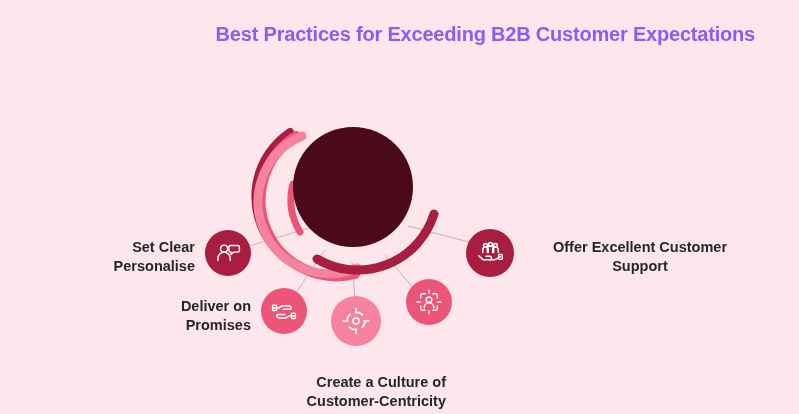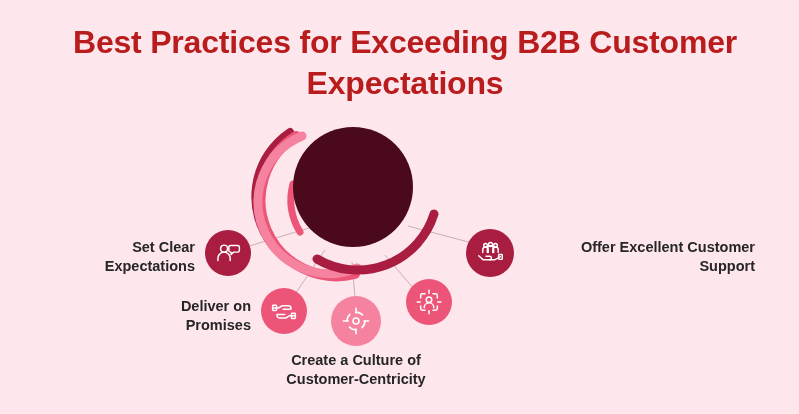--- a/index.html
+++ b/index.html
@@ -17,25 +17,25 @@
   #infographic {
     position: relative;
     width: 799px;
     height: 414px;
   }
   .title {
     position: absolute;
     left: 55px;
     top: 22px;
     width: 700px;
-    text-align: center;
-    font-size: 32px;
+    text-align: right;
+    font-size: 20px;
     line-height: 1.28;
     font-weight: bold;
-    color: #b91c1c;
+    color: #8b5cf6;
     letter-spacing: -0.2px;
   }
   .stage {
     position: absolute;
     left: 0;
     top: 0;
     width: 799px;
     height: 414px;
   }
   svg.stage-svg {
@@ -57,21 +57,21 @@
     display: block;
   }
   .label {
     position: absolute;
     font-size: 14.5px;
     line-height: 1.3;
     font-weight: bold;
     color: #262626;
     white-space: pre-line;
   }
-  .label.right { text-align: right; }
+  .label.right { text-align: center; }
   .label.left  { text-align: right; }
   .label.center{ text-align: center; }
 </style>
 </head>
 <body>
 
 <div id="infographic">
 
   <div class="title">Best Practices for Exceeding B2B Customer Expectations</div>
 
@@ -104,21 +104,21 @@
     </svg>
 
     <div class="node" style="left:205px; top:230px; width:46px; height:46px; background:#A81D40;">
       <svg width="28" height="28" viewBox="0 0 32 32" fill="none" stroke="#ffffff" stroke-width="1.7" stroke-linecap="round" stroke-linejoin="round">
         <circle cx="11.5" cy="11" r="4"></circle>
         <path d="M4.5 24.5 v-2.5 a7 7 0 0 1 14 0 v2.5"></path>
         <path d="M19 7.5 h8 a2 2 0 0 1 2 2 v3.5 a2 2 0 0 1 -2 2 h-4.5 l-3 2.8 v-2.8 h-0.5 a2 2 0 0 1 -2 -2 v-3.5 a2 2 0 0 1 2 -2 z"></path>
       </svg>
     </div>
     <div class="label left" style="left:60px; top:238px; width:135px;">Set Clear
-Expectations</div>
+Personalise</div>
 
     <div class="node" style="left:261px; top:288px; width:46px; height:46px; background:#EC5578;">
       <svg width="28" height="28" viewBox="0 0 32 32" fill="none" stroke="#ffffff" stroke-width="1.7" stroke-linecap="round" stroke-linejoin="round">
         <path d="M4 12.5 h6 l4 -2.5 h7 a3 3 0 0 1 3 3 v1 h-9"></path>
         <rect x="3" y="9.5" width="4.5" height="6" rx="0.8"></rect>
         <path d="M28 21.5 h-6 l-4 2.5 h-7 a3 3 0 0 1 -3 -3 v-1 h9"></path>
         <rect x="24.5" y="18.5" width="4.5" height="6" rx="0.8"></rect>
       </svg>
     </div>
     <div class="label left" style="left:111px; top:297px; width:140px;">Deliver on
@@ -130,21 +130,21 @@
         <path d="M6.5 16 a9.5 9.5 0 0 1 3 -7"></path>
         <path d="M16 6.5 a9.5 9.5 0 0 1 7 3"></path>
         <path d="M25.5 16 a9.5 9.5 0 0 1 -3 7"></path>
         <path d="M16 25.5 a9.5 9.5 0 0 1 -7 -3"></path>
         <line x1="16" y1="2.5" x2="16" y2="7.5"></line>
         <line x1="16" y1="24.5" x2="16" y2="29.5"></line>
         <line x1="2.5" y1="16" x2="7.5" y2="16"></line>
         <line x1="24.5" y1="16" x2="29.5" y2="16"></line>
       </svg>
     </div>
-    <div class="label center" style="left:266px; top:351px; width:180px;">Create a Culture of
+    <div class="label center" style="left:266px; top:373px; width:180px;text-align:right;">Create a Culture of
 Customer-Centricity</div>
 
     <div class="node" style="left:406px; top:279px; width:46px; height:46px; background:#EC5578;">
       <svg width="28" height="28" viewBox="0 0 32 32" fill="none" stroke="#ffffff" stroke-width="1.7" stroke-linecap="round" stroke-linejoin="round">
         <circle cx="16" cy="13.5" r="3.2"></circle>
         <path d="M10.5 22.5 a5.5 5.5 0 0 1 11 0"></path>
         <path d="M6.5 11.5 v-3 a2 2 0 0 1 2 -2 h3"></path>
         <path d="M25.5 11.5 v-3 a2 2 0 0 0 -2 -2 h-3"></path>
         <path d="M6.5 20.5 v3 a2 2 0 0 0 2 2 h3"></path>
         <path d="M25.5 20.5 v3 a2 2 0 0 1 -2 2 h-3"></path>

